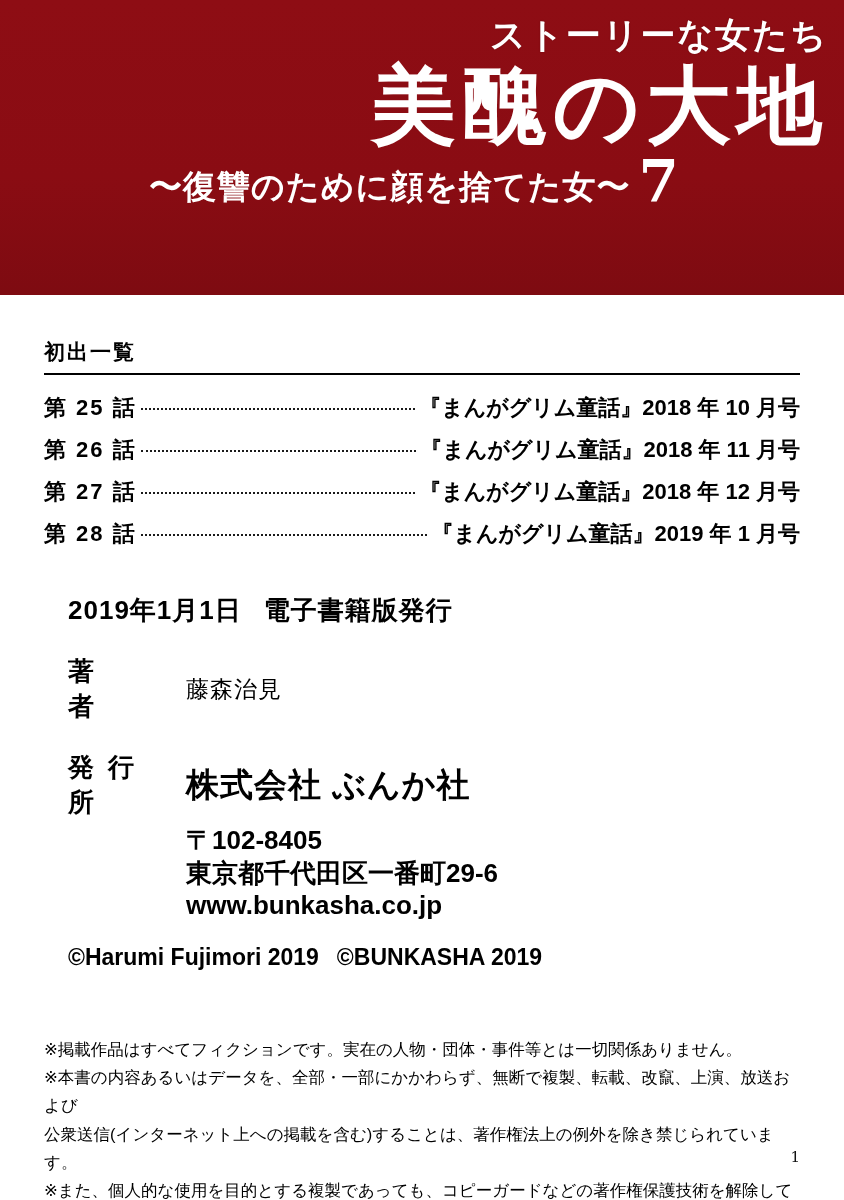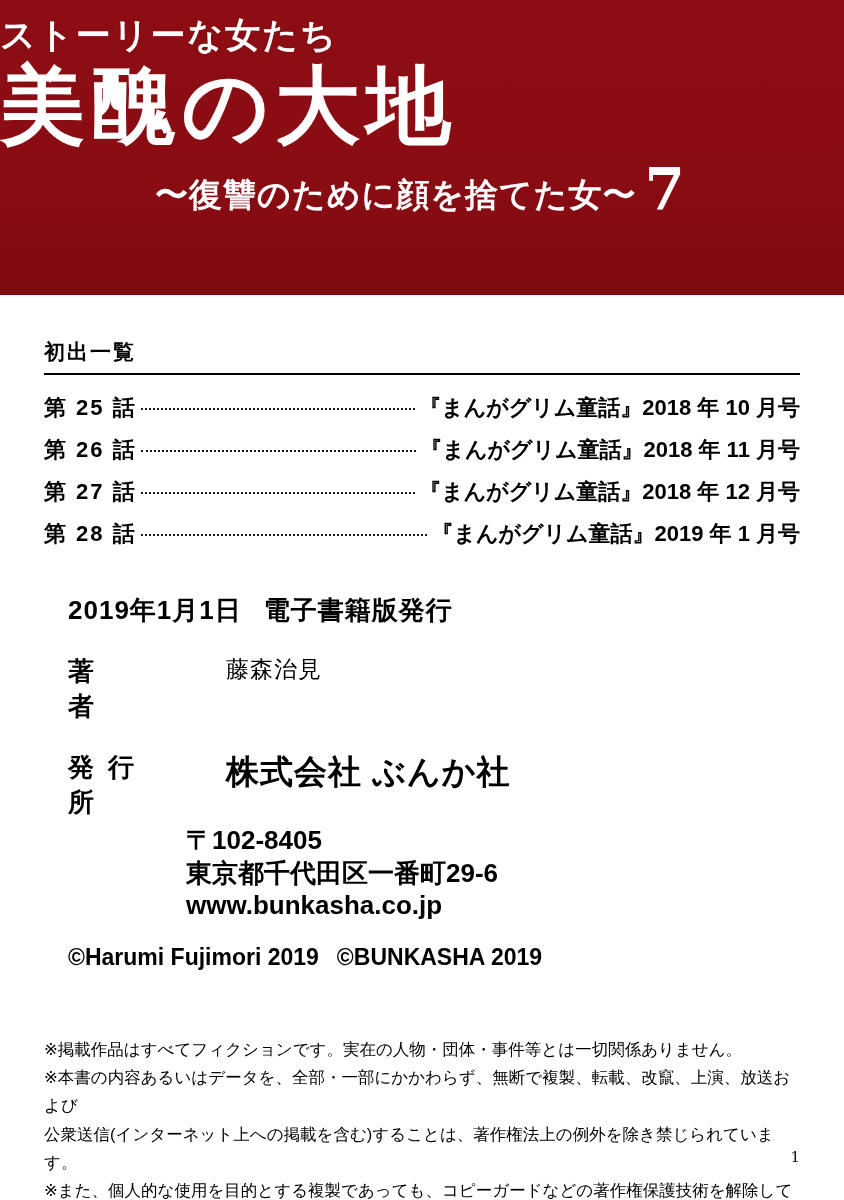--- a/index.html
+++ b/index.html
@@ -23,43 +23,43 @@
     top: 0;
     width: 844px;
     height: 295px;
     background: #8b0d14;
     background: linear-gradient(180deg, #8e0d14 0%, #8a0c13 60%, #7e0b11 100%);
     overflow: hidden;
   }
   .banner-inner {
     position: absolute;
     left: 0;
-    right: 4px;
+    right: 16px;
     top: 0;
-    text-align: left;
+    text-align: right;
     color: #ffffff;
   }
   .series-label {
     margin-top: 16px;
     font-size: 35px;
     font-weight: bold;
     letter-spacing: 2px;
     line-height: 1.1;
     text-shadow: 0 0 2px rgba(0,0,0,.2);
   }
   .main-title {
     margin-top: 6px;
     font-size: 85px;
     font-weight: bold;
     letter-spacing: 6px;
     line-height: 1.05;
     font-family: "DejaVu Serif", "Liberation Serif", serif;
   }
   .sub-row {
-    margin-top: 12px;
+    margin-top: 4px;
     display: flex;
     align-items: flex-end;
     justify-content: center;
     gap: 8px;
   }
   .subtitle {
     font-size: 33px;
     font-weight: bold;
     letter-spacing: 1px;
     line-height: 1.1;
@@ -130,23 +130,22 @@
     font-size: 26px;
     font-weight: bold;
     letter-spacing: 1px;
   }
   .pub-date .gap {
     display: inline-block;
     width: 22px;
   }
   .pub-line {
     display: flex;
-    align-items: flex-start;
+    align-items: center;
     margin-top: 26px;
-    gap: 40px;
   }
   .pub-label {
     font-size: 26px;
     font-weight: bold;
     letter-spacing: 14px;
     width: 118px;
     flex: none;
   }
   .pub-value-author {
     font-size: 23px;

